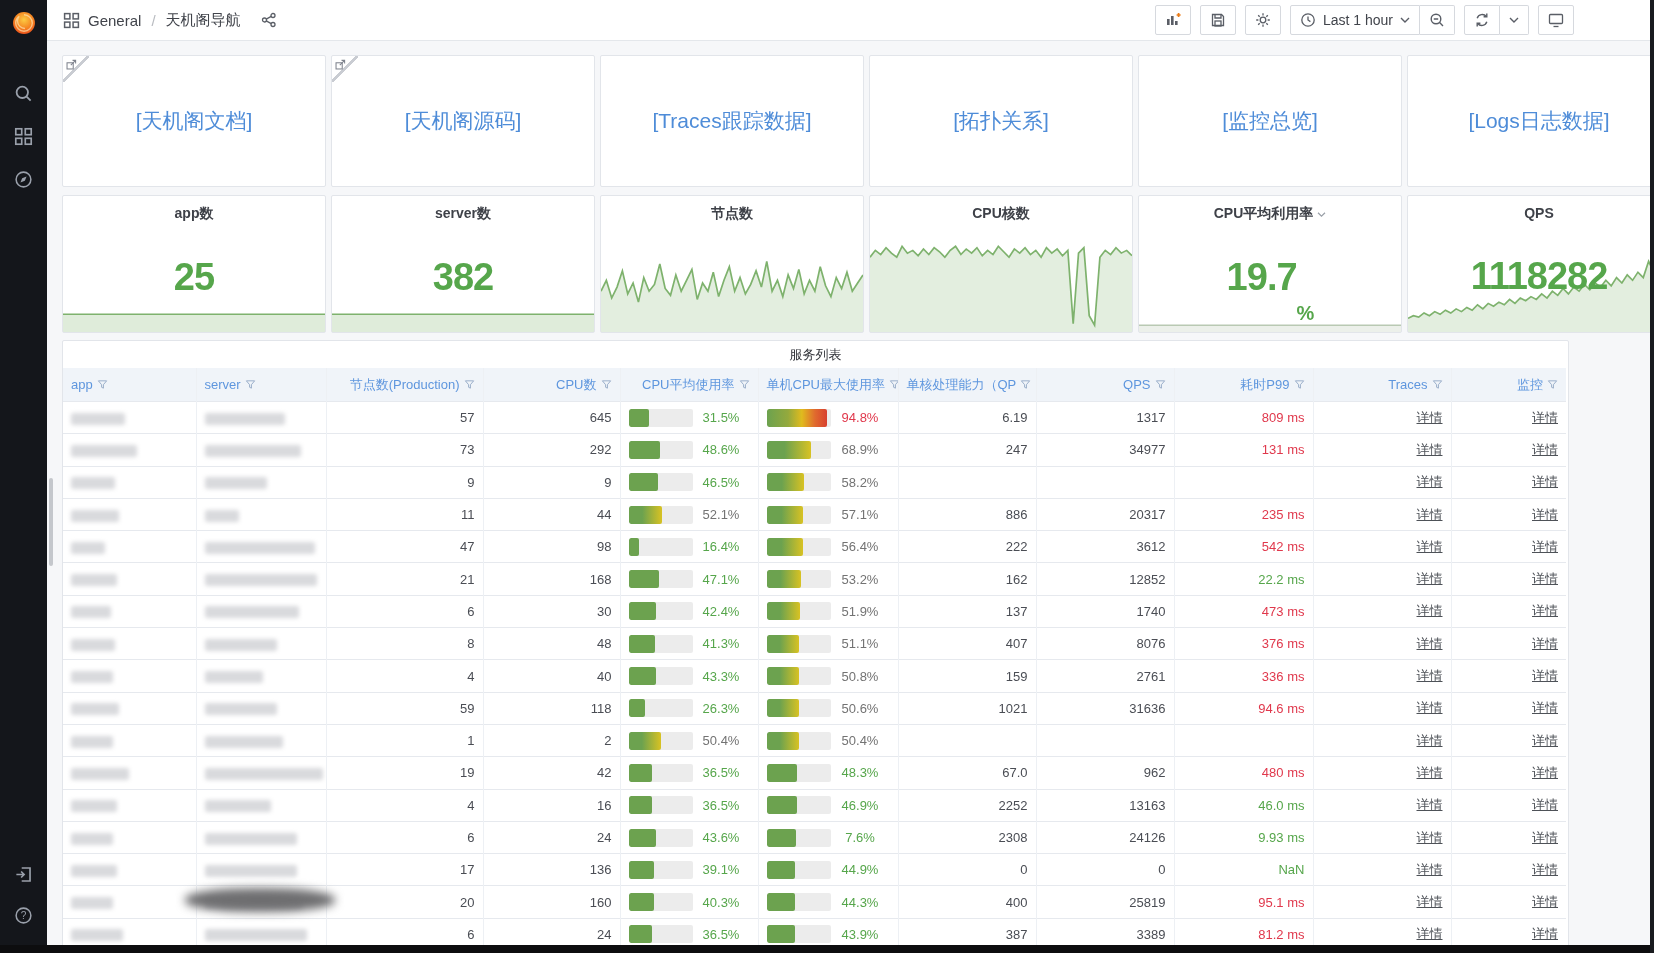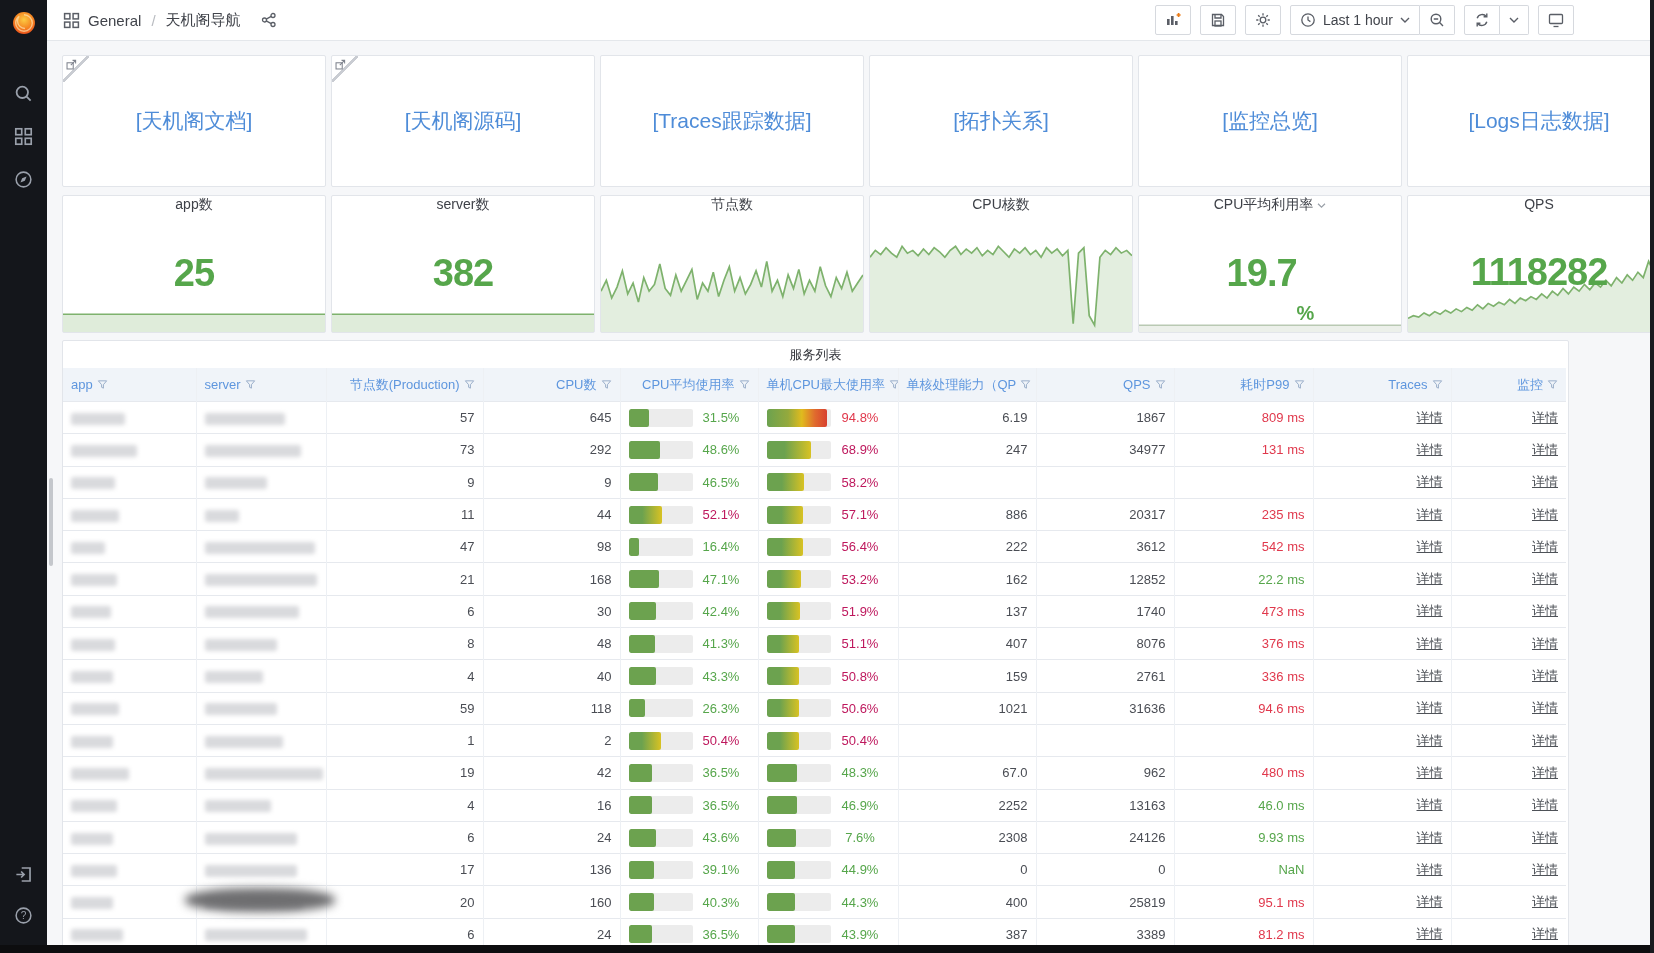--- a/index.html
+++ b/index.html
@@ -37,21 +37,21 @@
   .row{position:absolute;left:62px;width:1609px;display:flex;gap:5px;}
   .row-links{top:55px;height:132px;}
   .row-stats{top:195px;height:138px;}
   .panel{flex:1;background:#fff;border:1px solid #e2e5ea;border-radius:2px;position:relative;overflow:hidden;}
   .link-panel{display:flex;align-items:center;justify-content:center;cursor:pointer;}
   .link-label{color:#4e8cd8;font-size:21px;}
   .corner{position:absolute;top:0;left:0;width:26px;height:26px;
     background:linear-gradient(135deg,transparent 46%,#c9ccd2 46%,#c9ccd2 52%,transparent 52%);}
   .corner svg{position:absolute;top:3px;left:3px;width:11px;height:11px;color:#7d828c;}
   .stat-panel{display:flex;flex-direction:column;align-items:center;}
-  .stat-title{font-size:14px;font-weight:normal;color:#3e4148;z-index:2;
+  .stat-title{margin-top:9px;font-size:14px;font-weight:bold;color:#3e4148;z-index:2;
     display:flex;align-items:center;gap:4px;}
   .stat-title .menu-chev{color:#9aa0a8;display:flex;}
   .stat-title .menu-chev svg{width:9px;height:7px;}
   .stat-value{flex:1;display:flex;align-items:center;z-index:2;
     font-size:38px;font-weight:bold;color:#56A64B;letter-spacing:-1px;}
   .stat-value .unit{font-size:20px;font-weight:bold;align-self:flex-end;margin-bottom:7px;}
   .sparkline{position:absolute;left:0;bottom:0;width:100%;height:100%;z-index:1;pointer-events:none;}
   
   .table-panel{position:absolute;left:62px;top:340px;width:1505px;height:605px;background:#fff;
     border:1px solid #e2e5ea;border-radius:2px;overflow:hidden;}
@@ -65,21 +65,21 @@
     padding:0 8px;white-space:nowrap;overflow:hidden;}
   .al{text-align:left}.ar{text-align:right}
   .funnel{display:inline-block;width:11px;height:11px;vertical-align:-1px;margin-left:4px;color:#93a9c6;}
   .gauge{display:flex;align-items:center;}
   .track{width:64px;height:18px;background:#ececec;border-radius:2px;overflow:hidden;flex:none;}
   .bar{height:100%;border-radius:2px;}
   .bar-green{background:#6ca24f;}
   .bar-grad-y{background:linear-gradient(90deg,#6ca24f 0%,#6ca24f 40%,#d8c223 100%);}
   .bar-grad-r{background:linear-gradient(90deg,#6ca24f 0%,#94a93d 35%,#e0bb1e 58%,#e06a2e 80%,#d8402f 100%);}
   .gauge .pct{flex:1;text-align:center;}
-  .t-green{color:#56A64B}.t-yellow{color:#be185d}.t-red{color:#E0384C}
+  .t-green{color:#56A64B}.t-yellow{color:#737373}.t-red{color:#E0384C}
   .detail-link{color:#4e5258;text-decoration:underline;cursor:pointer;}
   .blob{display:inline-block;height:12px;border-radius:2px;background:#d9dadd;filter:blur(2px);vertical-align:middle;}
   
   .scroll-nub{position:absolute;left:49px;top:478px;width:4px;height:88px;background:#c4c7cc;border-radius:2px;cursor:grab;z-index:21;}
   .bottom-bar{position:absolute;left:0;bottom:0;width:100%;height:8px;background:#0d0d0f;z-index:22;}
   .right-edge{position:absolute;right:0;top:0;width:4px;height:100%;background:#191b1f;z-index:22;}
   .dark-blob{position:absolute;left:185px;top:888px;width:150px;height:24px;background:#6e6e70;
     filter:blur(5px);border-radius:45%;z-index:23;}
 </style>
 </head>
@@ -408,21 +408,21 @@
             </td>
             <td>
               <div class="gauge">
                 <div class="track">
                   <div class="bar bar-grad-r" style="width: 94.8%;"></div>
                 </div>
                 <span class="pct t-red">94.8%</span>
               </div>
             </td>
             <td class="ar">6.19</td>
-            <td class="ar">1867</td>
+            <td class="ar">1317</td>
             <td class="ar t-red">809 ms</td>
             <td class="ar"><span class="detail-link">详情</span></td>
             <td class="ar"><span class="detail-link">详情</span></td>
           </tr>
           <tr>
             <td class="al"><span class="blob" style="width: 66px;"></span></td>
             <td class="al"><span class="blob" style="width: 96px;"></span></td>
             <td class="ar">73</td>
             <td class="ar">292</td>
             <td>

